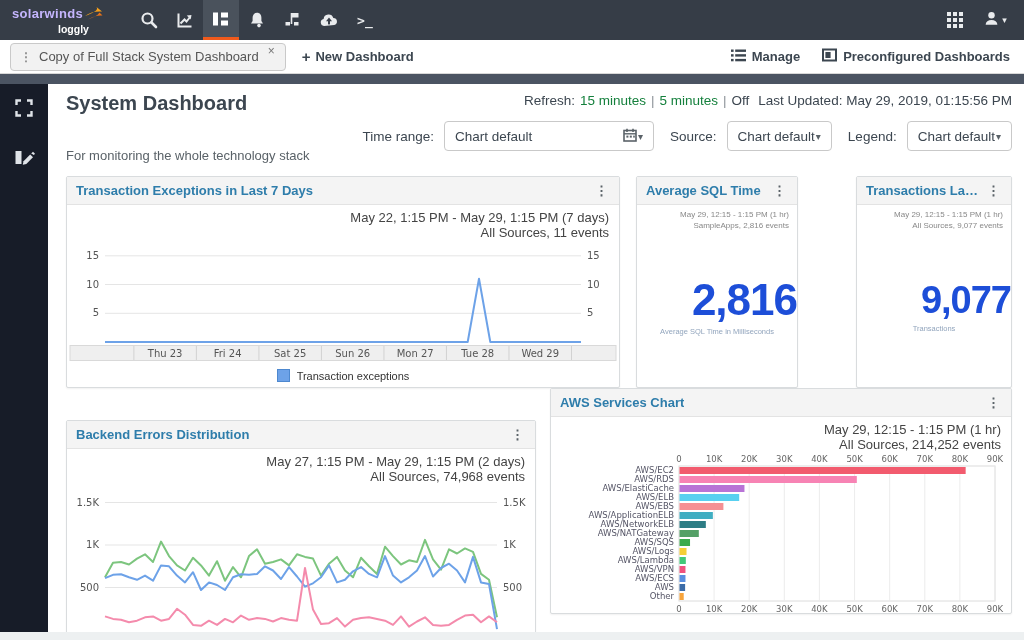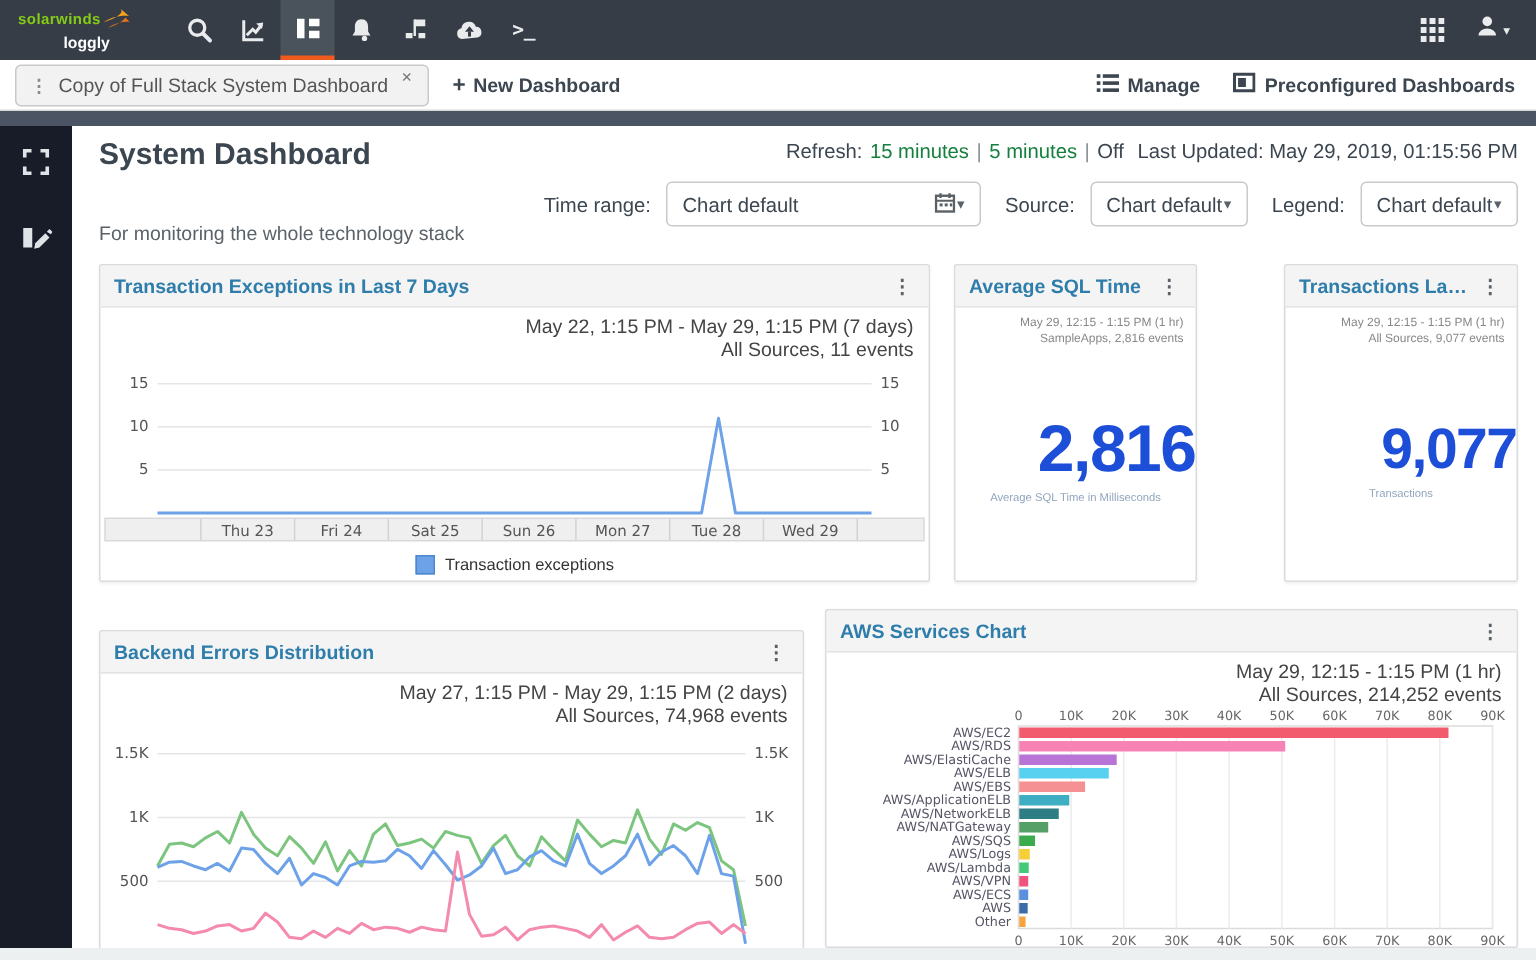--- a/index.html
+++ b/index.html
@@ -2,21 +2,21 @@
 <html><head>
 <meta charset="utf-8">
 <style>
   * { margin:0; padding:0; box-sizing:border-box; }
   html,body { width:1024px; height:640px; font-family:"Liberation Sans", sans-serif; background:#fff; overflow:hidden; }
 
   
   .topnav { height:40px; background:#363d47; display:flex; align-items:stretch; color:#e9ebed; }
   .logo { display:flex; flex-direction:column; justify-content:center; padding:2px 14px 2px 12px; cursor:pointer; }
   .logo-row { display:flex; align-items:flex-start; gap:2px; }
-  .logo-brand { font-size:10px; font-weight:bold; letter-spacing:.3px; color:#84cc16; line-height:15px; }
+  .logo-brand { font-size:13px; font-weight:bold; letter-spacing:.3px; color:#c4b5fd; line-height:15px; }
   .logo-sub { font-size:10.5px; font-weight:bold; color:#fff; text-align:right; padding-right:14px; line-height:11px; }
   .nav-icons { display:flex; align-items:stretch; margin-left:14px; }
   .nav-icon { width:36px; display:flex; align-items:center; justify-content:center; cursor:pointer; position:relative; }
   .nav-icon.active { background:#4a525c; border-bottom:3px solid #f05a1c; }
   .nav-right { margin-left:auto; display:flex; align-items:center; gap:10px; padding-right:14px; }
   .nav-right .nav-icon { width:30px; height:40px; }
   .term-glyph { font-family:"DejaVu Sans Mono", monospace; font-size:13px; font-weight:bold; color:#e9ebed; }
   .user-caret { color:#e9ebed; font-size:9px; margin-left:2px; }
 
   
@@ -63,21 +63,21 @@
   .legend-swatch { width:13px; height:13px; background:#6da2e8; border:1px solid #4d88cf; display:inline-block; }
   .bignum { text-align:right; color:#1d4ed8; font-weight:bold; letter-spacing:-1px; }
   .pB .bignum { font-size:44px; margin-top:44px; }
   .pC .bignum { font-size:38px; margin-top:48px; }
   .num-caption { text-align:center; font-size:7.5px; color:#92a5bd; margin-top:2px; }
 
   .pA { left:18px; top:92px;  width:554px; height:212px; }
   .pB { left:588px; top:92px; width:162px; height:212px; }
   .pC { left:808px; top:92px; width:156px; height:212px; }
   .pD { left:18px; top:322px; width:470px; height:226px;margin-top:14px; }
-  .pE { left:502px; top:322px; width:462px; height:226px; }
+  .pE { left:502px; top:304px; width:462px; height:226px; }
 </style>
 </head>
 <body>
 
 <div class="topnav">
   <div class="logo">
     <div class="logo-row">
       <span class="logo-brand">solarwinds</span>
       <span>
         <svg width="18" height="13" viewBox="0 0 18 13">

